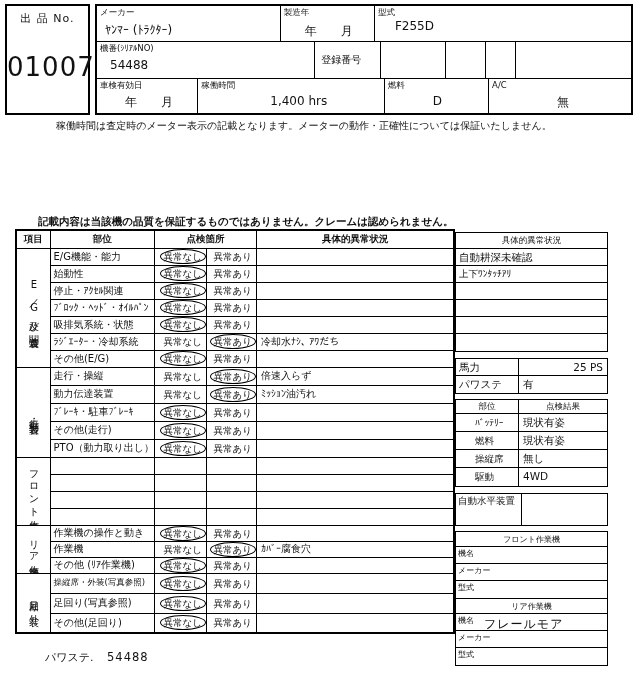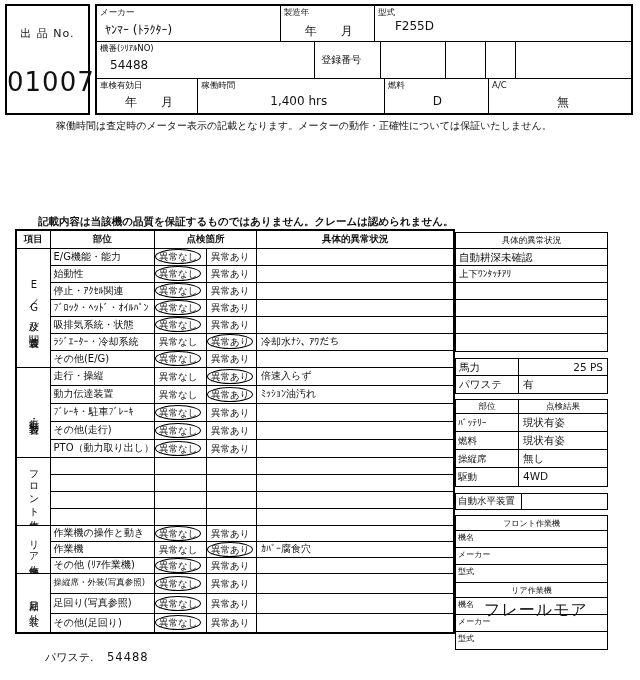--- a/index.html
+++ b/index.html
@@ -1,21 +1,21 @@
 <!DOCTYPE html>
 <html><head>
 <meta charset="utf-8">
 <style>
   * { margin:0; padding:0; box-sizing:border-box; }
   html,body { width:640px; height:680px; background:#fff; font-family:"DejaVu Sans", sans-serif; color:#111; }
   #page { position:relative; width:640px; height:680px; background:#fff; overflow:hidden; }
 
   
   #listing-box { position:absolute; left:5px; top:4px; width:85px; height:111px; border:2px solid #000; text-align:center; }
-  #listing-box .ttl { font-size:11px; padding-top:20px; letter-spacing:1px; }
+  #listing-box .ttl { font-size:11px; padding-top:5px; letter-spacing:1px; }
   #listing-box .num { font-size:26px; margin-top:26px; letter-spacing:1px; }
 
   
   #hdr { position:absolute; left:95px; top:4px; width:538px; height:111px; border:2px solid #000; }
   .hrow { display:flex; width:100%; }
   .hcell { position:relative; border-right:1px solid #000; border-bottom:1px solid #000; }
   .hcell:last-child { border-right:none; }
   .hrow:last-child .hcell { border-bottom:none; }
   .lab { font-size:8.5px; position:absolute; left:3px; top:1px; white-space:nowrap; }
   .val { font-size:12px; position:absolute; white-space:nowrap; }
@@ -24,21 +24,21 @@
   #meter-note { position:absolute; left:56px; top:119px; font-size:10px; white-space:nowrap; }
   #quality-note { position:absolute; left:38px; top:215px; font-size:10.5px; white-space:nowrap;font-weight:bold; }
 
   
   #main-table { position:absolute; left:15px; top:229px; border-collapse:collapse; table-layout:fixed; }
   #main-table td, #main-table th { border:1px solid #000; overflow:hidden; white-space:nowrap; }
   #main-table { border:2px solid #000; }
   #main-table th { font-weight:bold; font-size:9.5px; height:18px; }
   #main-table td.part { font-size:10px; padding-left:3px; }
   #main-table td.part.small { font-size:8.5px; }
-  #main-table td.c-ok, #main-table td.c-ng { text-align:left; font-size:9.5px; }
+  #main-table td.c-ok, #main-table td.c-ng { text-align:right; font-size:9.5px; }
   #main-table td.detail { font-size:10px; padding-left:4px; }
   #main-table td.sec { text-align:center; vertical-align:middle; }
   .vert { writing-mode:vertical-rl; text-orientation:upright; font-size:10px; letter-spacing:1px; display:inline-block; line-height:1.05; }
   .pill { display:inline-block; padding:0 3px; line-height:13px; border:1.5px solid transparent; border-radius:50%; }
   .pill.circled { border-color:#000; }
   tr.h-eg  td { height:17px; }
   tr.h-run td { height:18px; }
   tr.h-fr  td { height:17px; }
   tr.h-rr  td { height:16px; }
   tr.h-ft  td { height:20px; }
@@ -55,29 +55,29 @@
   #pow-box .srow { height:17px; display:flex; }
   #pow-box .k { width:63px; border-right:1px solid #000; font-size:10.5px; padding-left:3px; line-height:16px; }
   #pow-box .v { flex:1; font-size:10.5px; line-height:16px; padding:0 4px; }
   #pow-box .v.right { text-align:right; }
   #chk-box { margin-top:5px; }
   #chk-box .shead { display:flex; padding:0; }
   #chk-box .shead span { display:block; line-height:13px; }
   #chk-box .h1 { width:63px; border-right:1px solid #000; text-align:center; }
   #chk-box .h2 { flex:1; text-align:center; }
   #chk-box .srow { height:18px; display:flex; }
-  #chk-box .k { width:63px; border-right:1px solid #000; font-size:9.5px; padding-left:2px; line-height:17px; }
+  #chk-box .k { width:63px; border-right:1px solid #000; font-size:9.5px; padding-left:19px; line-height:17px; }
   #chk-box .v { flex:1; font-size:10.5px; padding-left:4px; line-height:17px; }
-  #lvl-box { margin-top:6px; height:17px; display:flex; }
+  #lvl-box { margin-top:6px; height:33px; display:flex; }
   #lvl-box .k { width:66px; border-right:1px solid #000; font-size:9.5px; padding-left:2px; line-height:14px; }
   .imp-head { font-size:8px; text-align:center; border-bottom:1px solid #000; padding:2px 0 1px; }
   .imp-row { border-bottom:1px solid #000; height:17px; position:relative; }
   .imp-row:last-child { border-bottom:none; }
   .imp-row .k { font-size:8px; position:absolute; left:2px; top:1px; }
-  .imp-row .v { font-size:16px; position:absolute; left:28px; top:2px; letter-spacing:1px; }
+  .imp-row .v { font-size:12px; position:absolute; left:28px; top:2px; letter-spacing:1px; }
   #front-box { margin-top:5px; }
   #rear-box { margin-top:-1.5px; }
 
   
   #stamp { position:absolute; left:45px; top:650px; font-size:11px; }
   #stamp .v { position:absolute; left:62px; top:0; font-size:11.5px; letter-spacing:1px; }
 </style>
 </head>
 <body>
 

